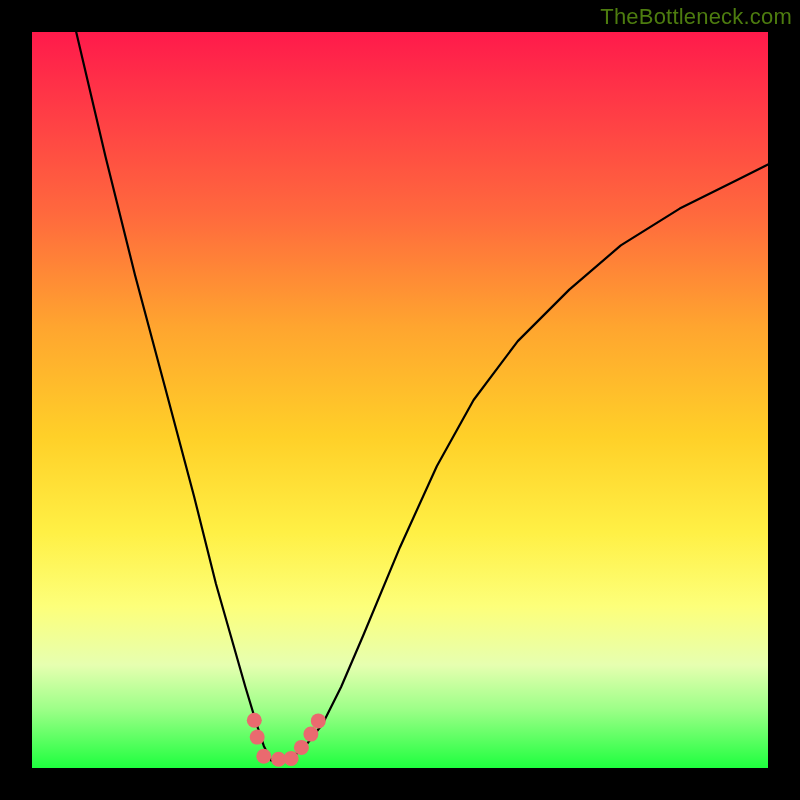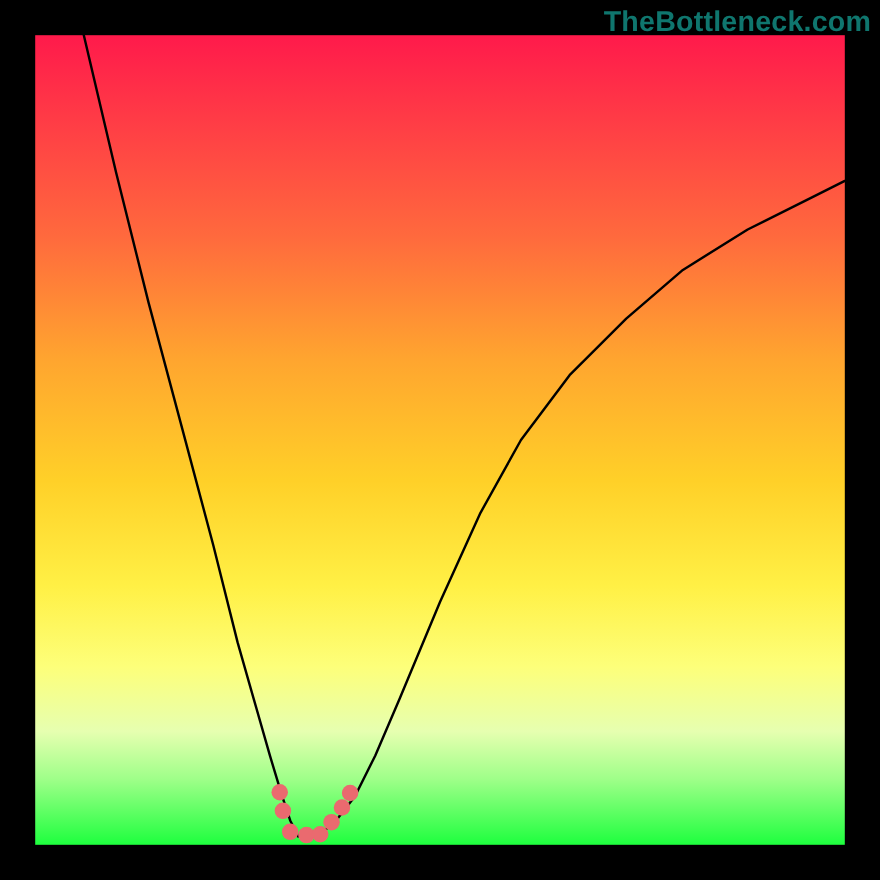--- a/index.html
+++ b/index.html
@@ -37,23 +37,23 @@
       #fdff7a 78%,
       #e6ffb0 86%,
       #9dff88 92%,
       #1eff3e 100%
     );
   }
   .watermark {
     position: absolute;
     top: 4px;
     right: 8px;
-    color: #0f766e;
-    font-size: 26px;
-    font-weight: 700;
+    color: #4d7c0f;
+    font-size: 22px;
+    font-weight: 400;
     letter-spacing: 0.2px;
     pointer-events: none;
   }
   svg.curve {
     position: absolute;
     left: 0;
     top: 0;
     width: 736px;
     height: 736px;
     overflow: visible;

